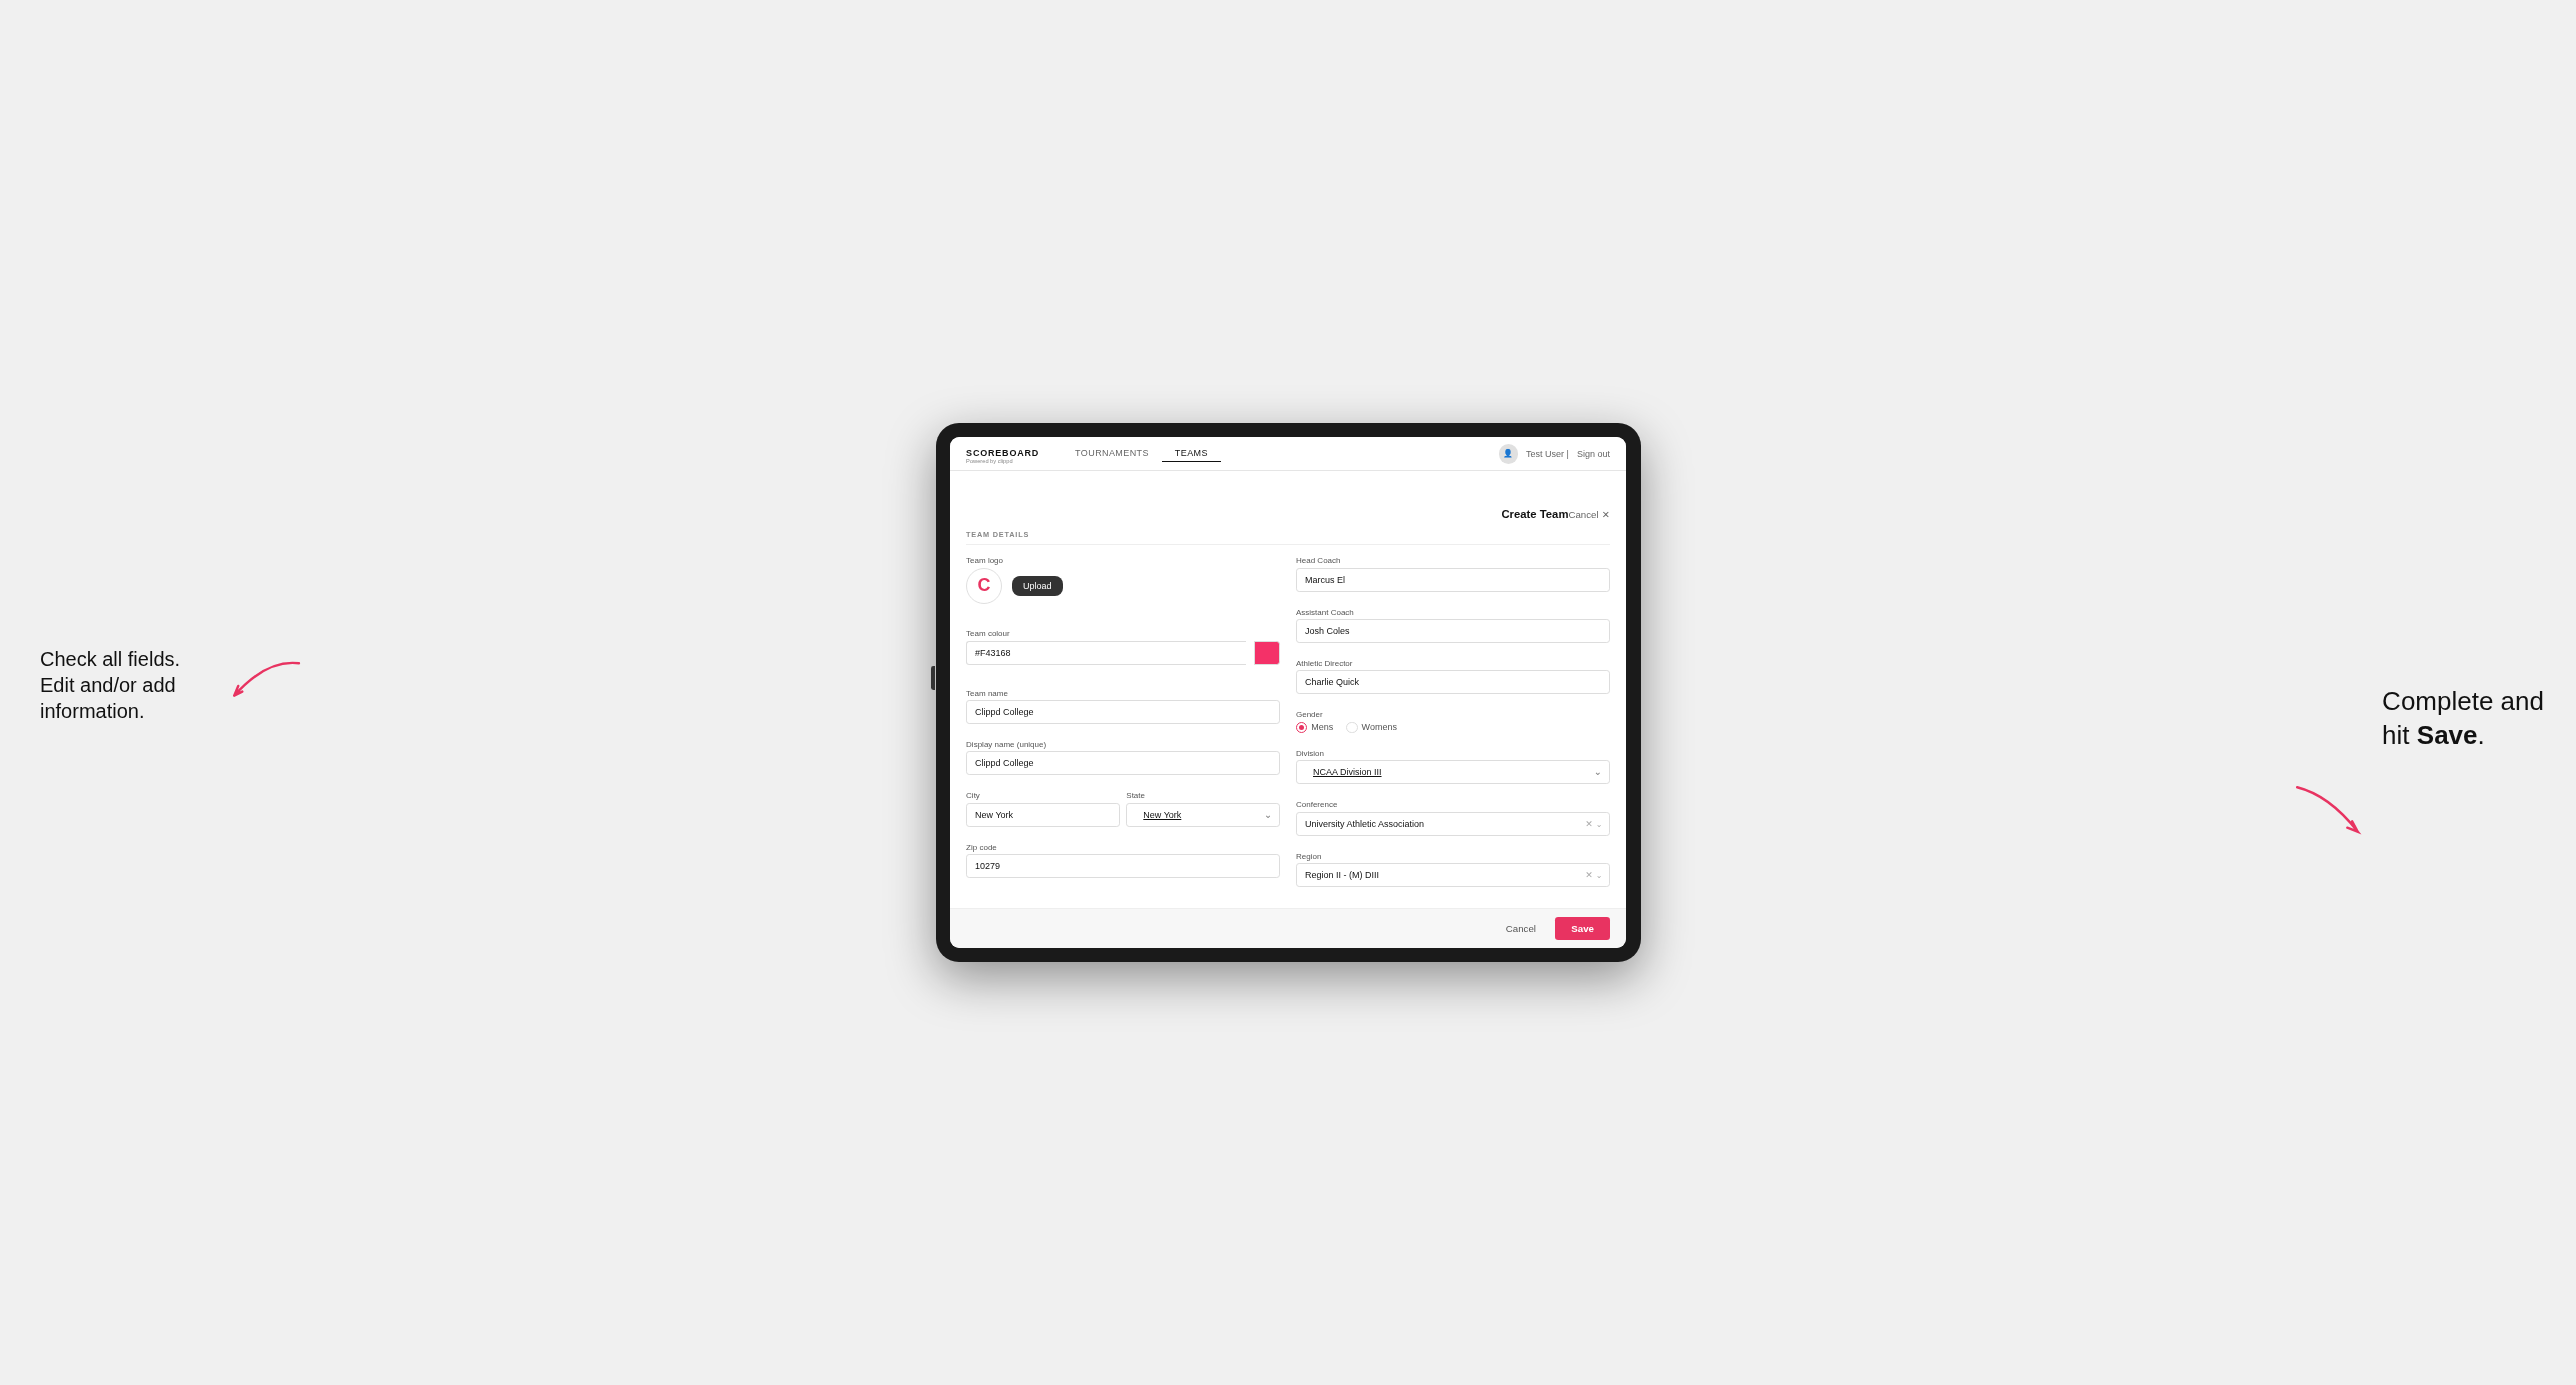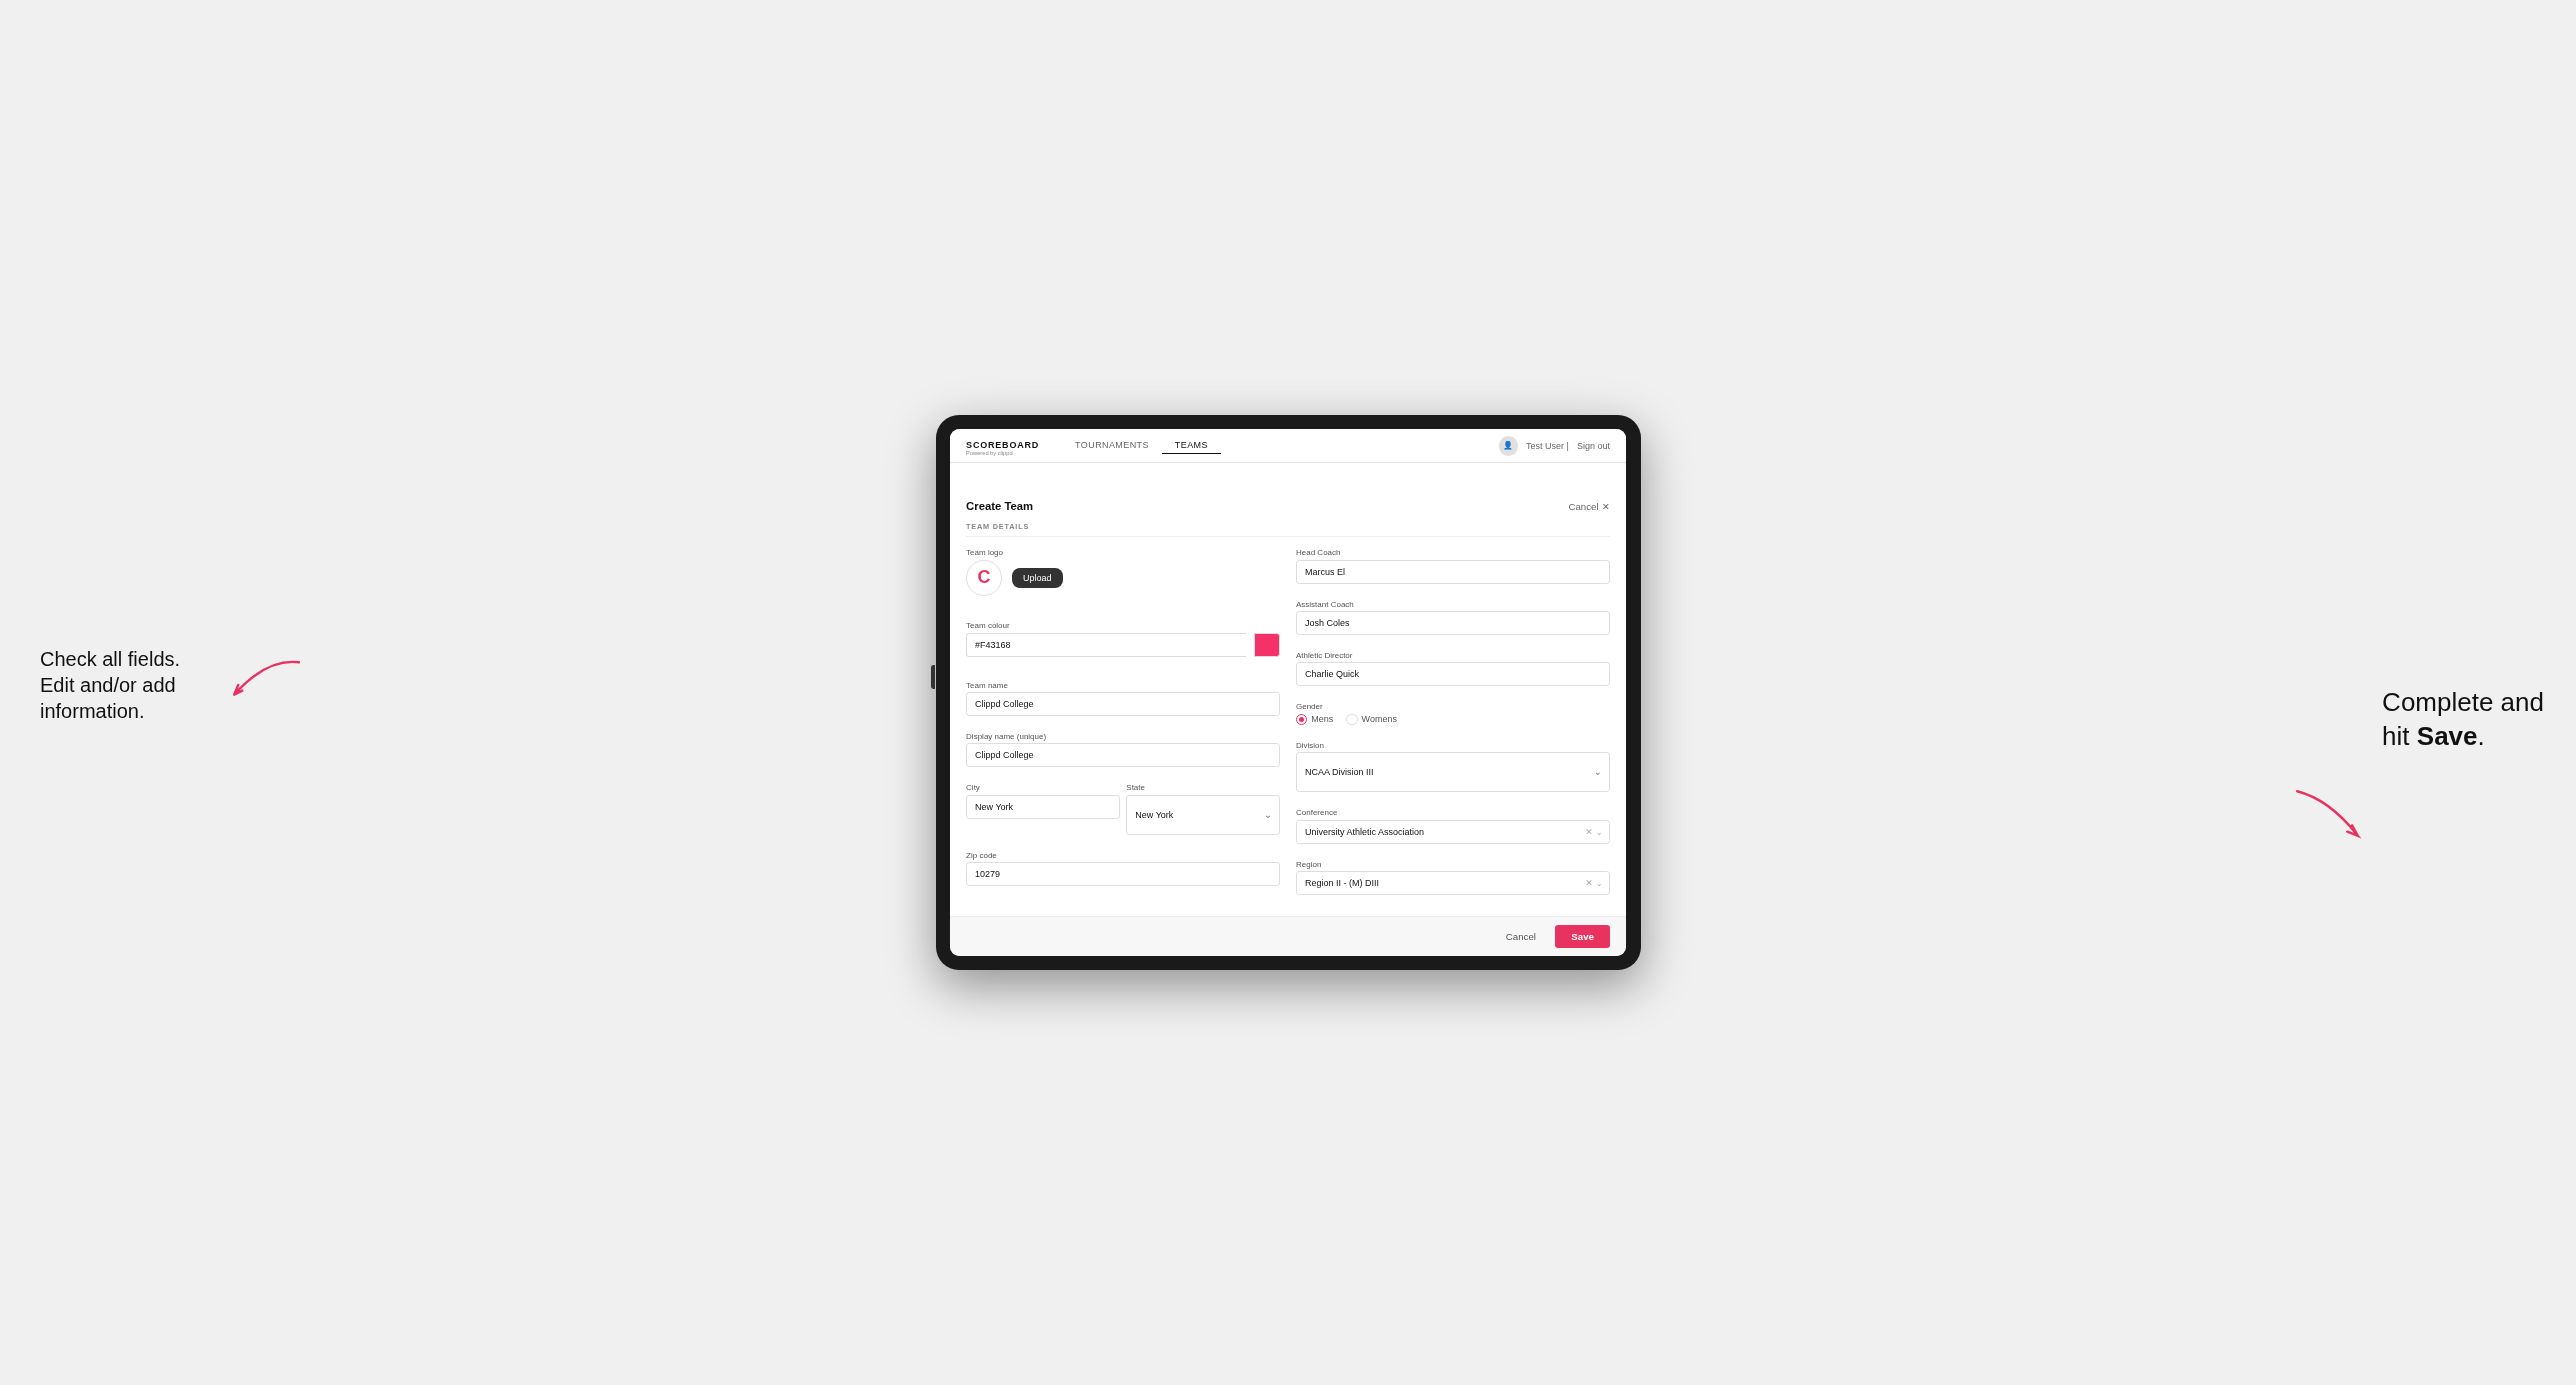--- a/index.html
+++ b/index.html
@@ -152,21 +152,21 @@
     }
 
     
     .form-area {
       padding: 13px 16px;
       background: #fff;
     }
 
     .form-title-bar {
       display: flex;
-      justify-content: space-between;
+      justify-content: flex-end;
       align-items: center;
       margin-bottom: 9.7px;
       margin-top: 24px;
     }
 
     .form-title {
       font-size: 11.3px;
       font-weight: 600;
       color: #111;
     }
@@ -315,31 +315,32 @@
       content: '';
       width: 5.7px;
       height: 5.7px;
       border-radius: 50%;
       background: #e83361;
     }
 
     
     .select-field {
       width: 100%;
-      height: 40px;
+      height: 24px;
       border: 0.8px solid #ddd;
       border-radius: 3.2px;
-      padding: 0 8px;
+      padding: 0 16px;
       font-size: 9px;
       color: #111;
       background: #fff;
       appearance: none;
       outline: none;
       cursor: pointer;
       position: relative;
+      text-decoration: underline;
     }
 
     .select-wrapper {
       position: relative;
     }
 
     .select-wrapper::after {
       content: '⌄';
       position: absolute;
       right: 8px;

